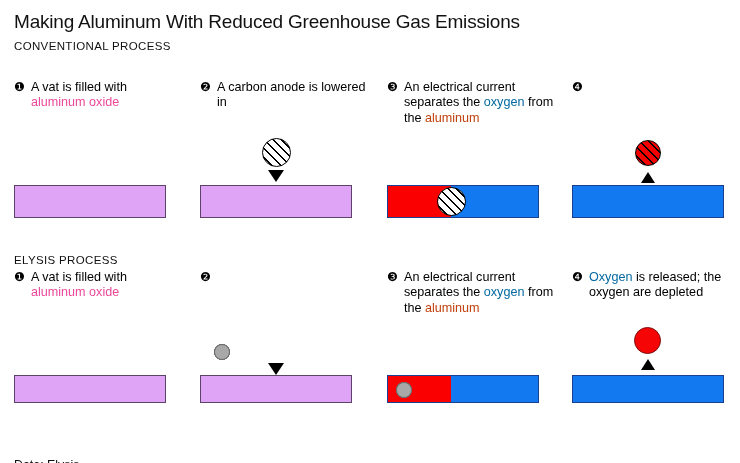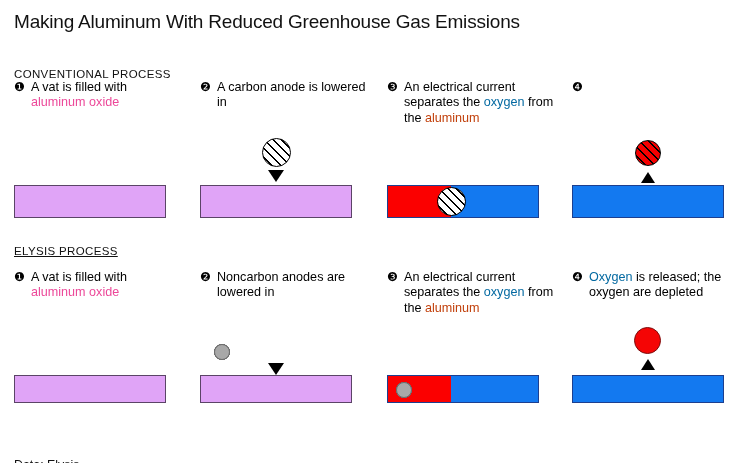--- a/index.html
+++ b/index.html
@@ -27,22 +27,22 @@
   }
 
   .section-header {
     position: absolute;
     left: 14px;
     font-size: 11.5px;
     letter-spacing: 0.35px;
     color: #111111;
     white-space: nowrap;
   }
-  #section-header-conventional { top: 68px; }
-  #section-header-elysis { top: 245px; text-decoration: underline; }
+  #section-header-conventional { top: 40px; }
+  #section-header-elysis { top: 254px; }
 
   .panel {
     position: absolute;
     width: 152px;
   }
   .col-0 { left: 14px; }
   .col-1 { left: 200px; }
   .col-2 { left: 387px; }
   .col-3 { left: 572px; }
 
@@ -223,21 +223,21 @@
 <div class="section-header" id="section-header-elysis">ELYSIS PROCESS</div>
 
 <div class="panel col-0 row-elysis">
   <div class="step-text">
     <span class="step-num">❶</span><span>A vat is filled with </span><span class="hl-oxide">aluminum oxide</span>
   </div>
 </div>
 
 <div class="panel col-1 row-elysis">
   <div class="step-text">
-    <span class="step-num">❷</span><span>Noncarbon anodes are lowered in</span>
+    <span class="step-num">❷</span>
   </div>
 </div>
 
 <div class="panel col-2 row-elysis">
   <div class="step-text">
     <span class="step-num">❸</span><span>An electrical current separates the </span><span class="hl-oxygen">oxygen</span><span> from the </span><span class="hl-aluminum">aluminum</span>
   </div>
 </div>
 
 <div class="panel col-3 row-elysis">

